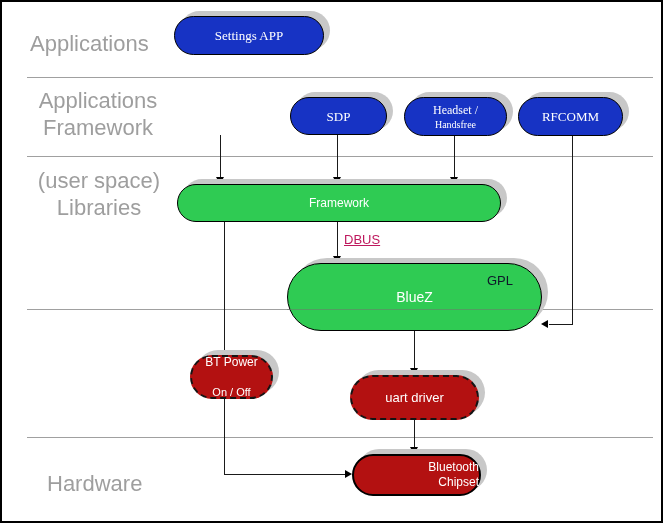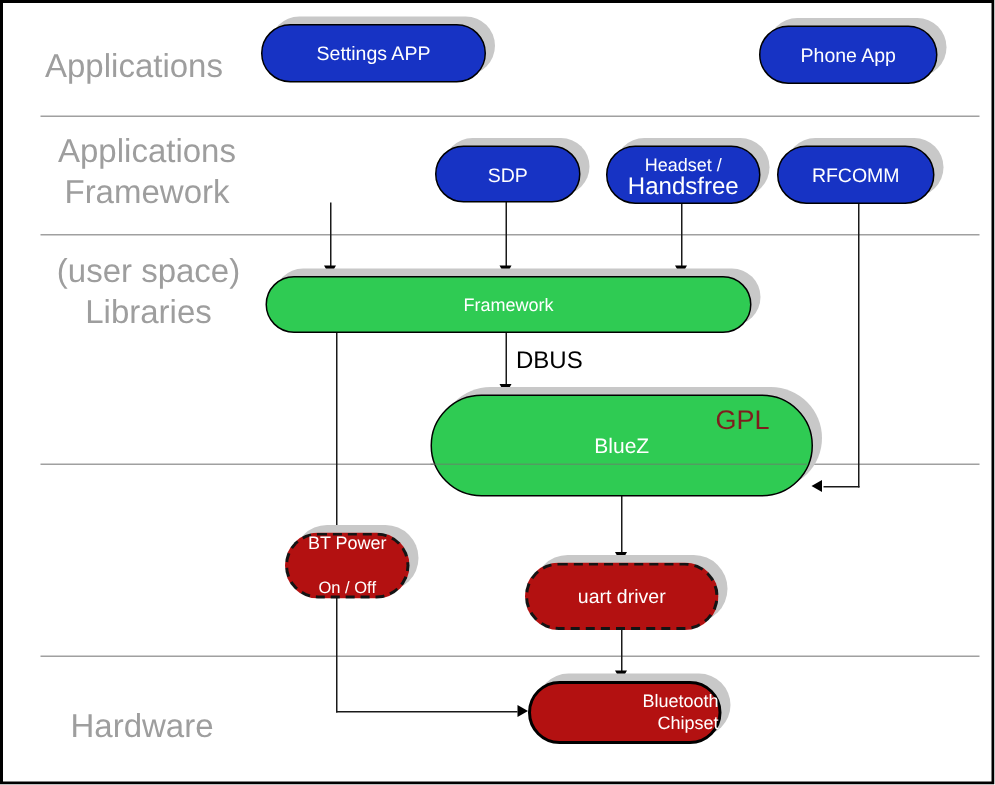--- a/index.html
+++ b/index.html
@@ -18,41 +18,41 @@
   }
   .divider-overlay{
     position:absolute;height:1px;background:rgba(110,120,110,0.55);z-index:3;
   }
   .pill{
     position:absolute;border-radius:999px;border:1px solid #000;
     box-shadow:6px -5px 0 var(--shadow,#c8c8c8);
     display:flex;flex-direction:column;align-items:center;justify-content:center;
     color:#fff;font-size:13px;z-index:2;text-align:center;line-height:15px;
   }
-  .pill.blue{background:var(--blue,#1733c4);}
+  .pill.blue{background:var(--blue,#1733c4);font-family:Liberation Serif, serif;}
   .pill.green{background:var(--green,#2fcb53);}
   .pill.red{background:var(--red-dark,#b31111);}
   .pill.dashed{border:2px dashed #141414;}
-  .pill .sub{font-size:16px;line-height:13px;}
+  .pill .sub{font-size:10px;line-height:13px;}
   .pill .sm{font-size:12px;line-height:15px;}
   .badge{
-    position:absolute;top:9px;right:28px;color:#7f1d1d;font-size:18px;z-index:2;
+    position:absolute;top:9px;right:28px;color:#0f172a;font-size:13px;z-index:2;
   }
   .vline{position:absolute;width:1px;background:#1a1a1a;z-index:1;}
   .hline{position:absolute;height:1px;background:#1a1a1a;z-index:1;}
   .arr-down{position:absolute;width:0;height:0;z-index:1;
     border-left:4px solid transparent;border-right:4px solid transparent;
     border-top:7px solid #000;}
   .arr-left{position:absolute;width:0;height:0;z-index:3;
     border-top:4px solid transparent;border-bottom:4px solid transparent;
     border-right:7px solid #000;}
   .arr-right{position:absolute;width:0;height:0;z-index:1;
     border-top:4px solid transparent;border-bottom:4px solid transparent;
     border-left:7px solid #000;}
-  .edge-label{position:absolute;color:#000000;font-size:16px;z-index:1;white-space:nowrap;}
+  .edge-label{position:absolute;color:#be185d;font-size:13px;z-index:1;white-space:nowrap;text-decoration:underline;}
 </style>
 </head>
 <body>
 
 <div class="canvas">
 
   <div class="layer-label" style="left:28px;top:28px;">
     <div>Applications</div>
   </div>
   <div class="layer-label" style="left:22px;top:85px;width:148px;">
@@ -96,23 +96,20 @@
 
   <div class="vline" style="left:412px;top:327px;height:40px;"></div>
   <div class="arr-down" style="left:408px;top:366px;"></div>
 
   <div class="vline" style="left:412px;top:414px;height:32px;"></div>
   <div class="arr-down" style="left:408px;top:445px;"></div>
 
   <div class="pill blue" style="left:172px;top:14px;width:148px;height:37px;">
     <span>Settings APP</span>
   </div>
-  <div class="pill blue" style="left:504px;top:15px;width:117px;height:37px;">
-    <span>Phone App</span>
-  </div>
   <div class="pill blue" style="left:288px;top:95px;width:95px;height:36px;">
     <span>SDP</span>
   </div>
   <div class="pill blue" style="left:402px;top:95px;width:101px;height:37px;">
     <span class="sm">Headset /</span>
     <span class="sub">Handsfree</span>
   </div>
   <div class="pill blue" style="left:516px;top:95px;width:103px;height:37px;">
     <span>RFCOMM</span>
   </div>

